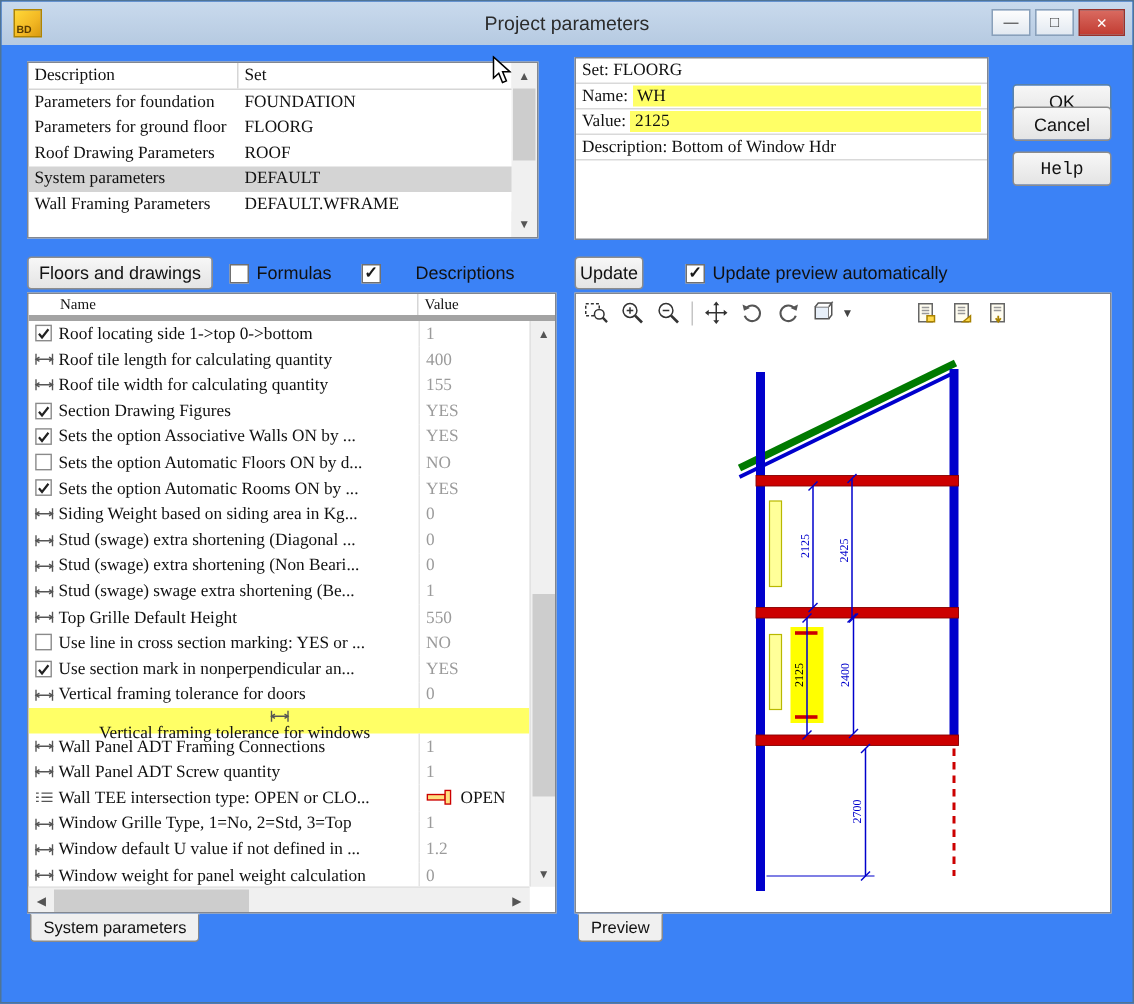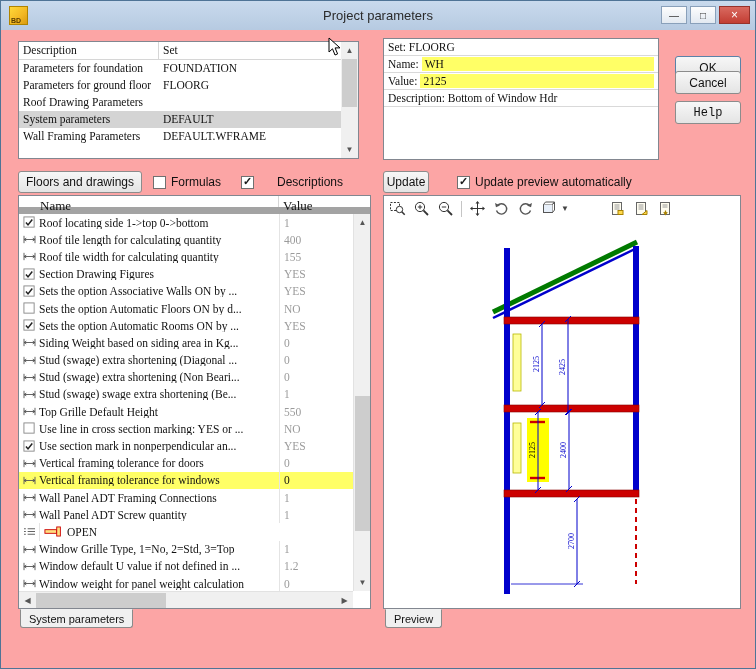--- a/index.html
+++ b/index.html
@@ -1,18 +1,18 @@
 <!DOCTYPE html>
 <html><head>
 <meta charset="utf-8">
 <style>
   * { margin:0; padding:0; box-sizing:border-box; }
   html,body { width:756px; height:669px; }
   body { font-family:"Liberation Sans", sans-serif; font-size:12px; color:#111; background:#888; }
-  .window { position:relative; width:756px; height:669px; background:#fca5a5; border:1px solid #4f7496; overflow:hidden; }
+  .window { position:relative; width:756px; height:669px; background:#3b82f6; border:1px solid #4f7496; overflow:hidden; }
 
   
   .titlebar { position:absolute; left:0; top:0; width:754px; height:29px;
     background:linear-gradient(#c9daed,#b6cae1); display:flex; align-items:center; }
   .app-icon { position:absolute; left:8px; top:5px; width:19px; height:19px;
     background:linear-gradient(135deg,#ffd838 0%,#f2b723 60%,#d99a10 100%);
     border:1px solid #b08400; display:flex; align-items:flex-end; justify-content:flex-start; }
   .app-icon span { font-size:7px; font-weight:bold; color:#5a3c00; padding:0 1px; }
   .title-text { position:absolute; left:0; right:0; text-align:center; font-size:13px; color:#2b2b2b; }
   .cap-btns { position:absolute; right:5px; top:5px; display:flex; gap:3px; }
@@ -60,26 +60,26 @@
   .cbx { position:absolute; display:flex; align-items:center; gap:5px; font-size:12px; }
   .cb { width:13px; height:13px; border:1px solid #707070; background:#fff; display:inline-flex;
     align-items:center; justify-content:center; font-size:11px; font-weight:bold; color:#1a1a1a; flex:none; }
   .cb.on::after { content:"✓"; margin-top:-1px; }
   .cbx-formulas { left:152px; top:174px; }
   .cbx-descriptions { left:240px; top:174px;gap:23px; }
   .cbx-updateprev { left:456px; top:174px; }
 
   
   .params { left:17px; top:194px; width:353px; height:414px; overflow:hidden; }
-  .p-header { display:flex; height:18px; border-bottom:7px solid #a3a3a3; font-size:13px; }
+  .p-header { display:flex; height:18px; border-bottom:4px solid #a3a3a3; font-size:10px; }
   .p-header .hn { width:260px; padding:2px 4px 2px 21px; border-right:1px solid #d6d6d6; }
   .p-header .hv { flex:1; padding:2px 4px; }
   .p-body { position:absolute; left:0; top:18px; right:17px; bottom:17px; overflow:hidden; }
   .prow { display:flex; align-items:center; height:17.2px; font-size:11.5px; }
-  .prow.hl { background:#ffff66; }
+  .prow.hl { background:#ffff66;flex-direction:column; }
   .picon { width:20px; flex:none; display:flex; justify-content:center; align-items:center; }
   .pname { width:240px; flex:none; white-space:nowrap; overflow:hidden; padding-right:2px; }
   .pvalue { flex:1; border-left:1px solid #e4e4e4; padding:0 4px; white-space:nowrap; overflow:hidden;
     display:flex; align-items:center; gap:3px; height:100%; }
   .pvalue.gray { color:#9b9b9b; }
   .vicon { display:inline-flex; }
 
   
   .tab { position:absolute; height:19px; background:#f0f0f0; border:1px solid #8a8a8a; border-top:1px solid #f0f0f0;
     font-size:11px; display:flex; align-items:center; justify-content:center; padding:0 8px;
@@ -125,20 +125,21 @@
         <div class="srow">
           <span class="c-desc">Parameters for foundation</span>
           <span class="c-set">FOUNDATION</span>
         </div>
         <div class="srow">
           <span class="c-desc">Parameters for ground floor</span>
           <span class="c-set">FLOORG</span>
         </div>
         <div class="srow">
           <span class="c-desc">Roof Drawing Parameters</span>
+          <span class="c-set">ROOF</span>
         </div>
         <div class="srow sel">
           <span class="c-desc">System parameters</span>
           <span class="c-set">DEFAULT</span>
         </div>
         <div class="srow">
           <span class="c-desc">Wall Framing Parameters</span>
           <span class="c-set">DEFAULT.WFRAME</span>
         </div>
       </div>
@@ -406,20 +407,21 @@
           <span class="pvalue gray">
             <span>1</span>
           </span>
         </div>
         <div class="prow">
           <span class="picon">
             <svg width="15" height="11" viewBox="0 0 16 12">
               <path d="M2 3h2M2 6h2M2 9h2M6 3h8M6 6h8M6 9h8" stroke="#555"></path>
             </svg>
           </span>
+          <span class="pname">Wall TEE intersection type: OPEN or CLO...</span>
           <span class="pvalue">
             <span class="vicon">
               <svg width="20" height="11" viewBox="0 0 22 12">
                 <rect x="1" y="4" width="13" height="4" fill="#ffe080" stroke="#cc0000"></rect>
                 <rect x="14" y="1" width="4" height="10" fill="#ffe080" stroke="#cc0000"></rect>
               </svg>
             </span>
             <span>OPEN</span>
           </span>
         </div>

